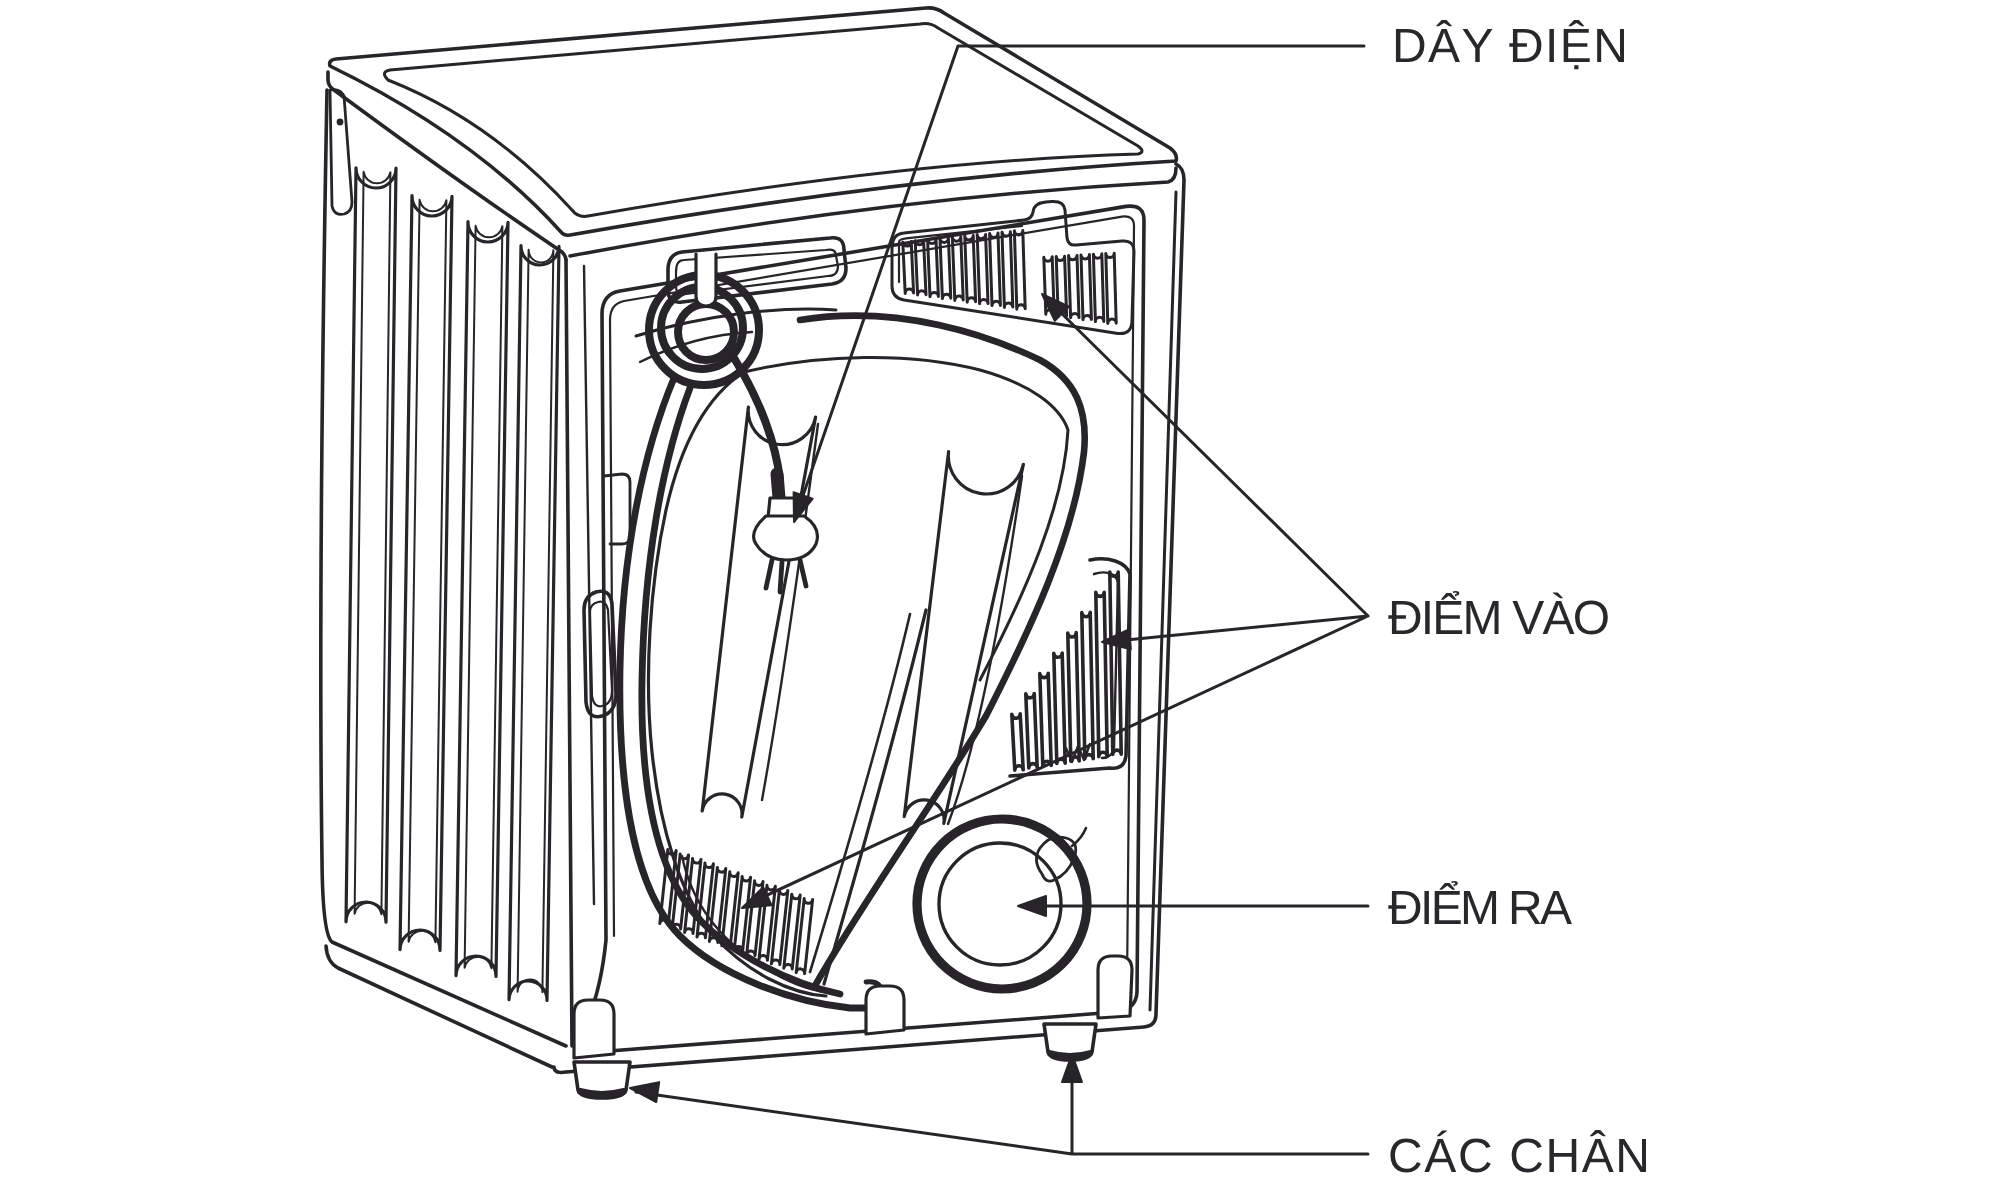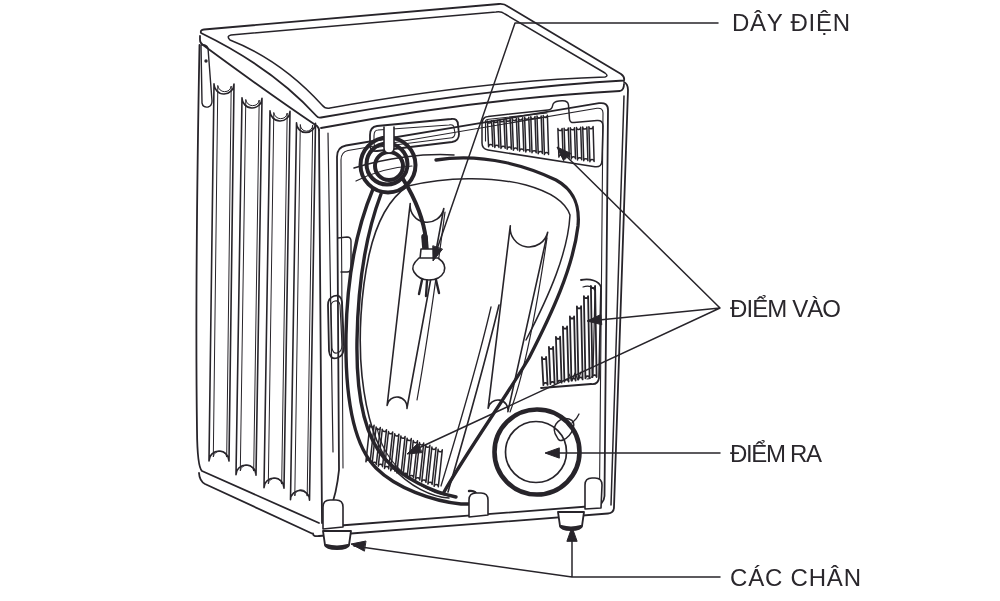--- a/index.html
+++ b/index.html
@@ -1,16 +1,16 @@
 <!DOCTYPE html>
 <html><head>
 <meta charset="utf-8">
 <style>
   html,body{margin:0;padding:0;background:#fff;}
-  #wrap{width:874px;height:601px;position:relative;overflow:hidden;background:#fff;margin-left:36px;}
+  #wrap{width:874px;height:601px;position:relative;overflow:hidden;background:#fff;}
   svg{position:absolute;top:0;left:0;}
   text{font-family:"Liberation Sans",sans-serif;fill:#2a272c;}
 </style>
 </head>
 <body>
 <div id="wrap">
 <svg width="1000" height="601" viewBox="0 0 1000 601" fill="none" stroke-linecap="round" stroke-linejoin="round">
 <g stroke="#27242a" stroke-width="1.8" fill="none">
 
 <path d="M168,29.5 L463,4 Q468,3.5 472,6.5 L585,74 Q589,77 588,80.5 Q450,88.5 285,117.5 Q282,118 280.5,116 Q237,68 165,33 Q164,30 168,29.5 Z"></path>

